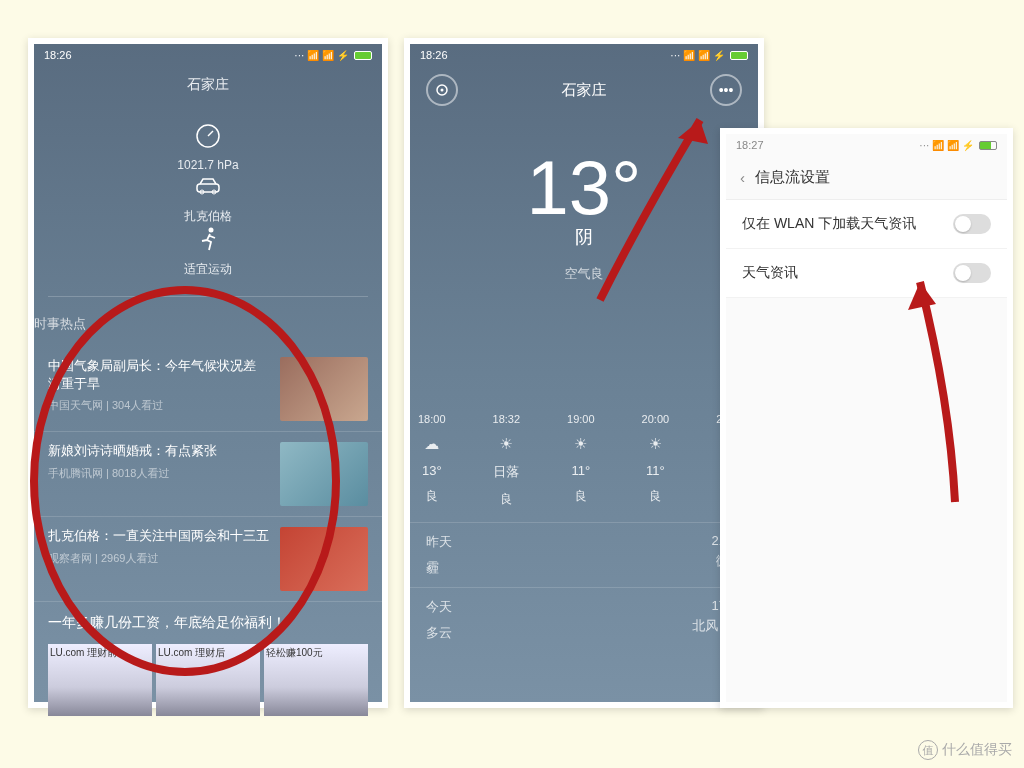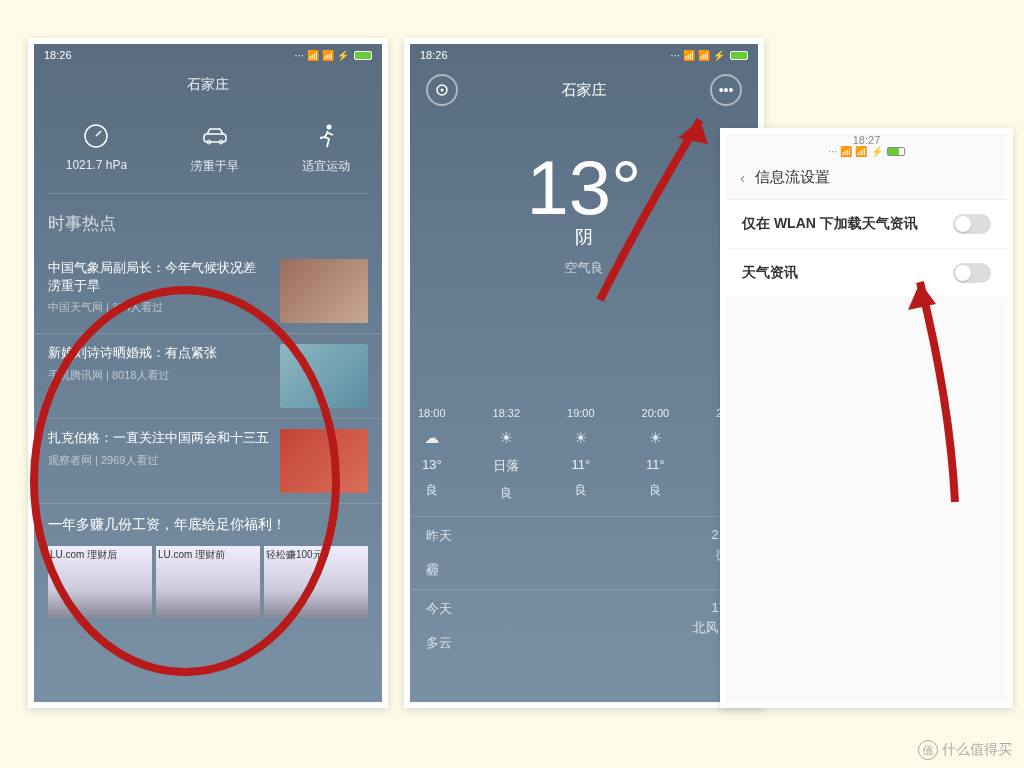--- a/index.html
+++ b/index.html
@@ -31,21 +31,21 @@
     }
     .status-bar {
       height: 22px;
       display: flex;
       justify-content: space-between;
       align-items: center;
       padding: 0 10px;
       color: #fff;
       font-size: 11px;
     }
-    .status-bar.light { color: #888; flex-direction: column; }
+    .status-bar.light { color: #888; }
     .status-right { display: flex; gap: 4px; align-items: center; font-size: 10px; }
     .battery {
       width: 18px; height: 9px;
       border: 1px solid currentColor;
       border-radius: 2px;
       position: relative;
       background: linear-gradient(to right, #6c3 70%, transparent 70%);
     }
     .battery.green { background: #6c3; }
     .city-header {
@@ -68,29 +68,30 @@
       align-items: center;
       justify-content: center;
       color: #fff;
       font-size: 14px;
     }
     .metrics-row {
       display: flex;
       justify-content: space-around;
       padding: 18px 0;
       color: #e8ecf0;
+      flex-direction: column;
     }
     .metric { text-align: center; }
     .metric-icon { height: 28px; display: flex; align-items: center; justify-content: center; margin-bottom: 8px; }
     .metric-label { font-size: 12px; }
     .divider { height: 1px; background: rgba(255,255,255,0.2); margin: 0 14px; }
     .section-title {
       color: #d8dde2;
-      font-size: 17px;
-      padding: 18px 14px 14px;
+      font-size: 13px;
+      padding: 18px 0 14px;
     }
     .news-item {
       display: flex;
       padding: 10px 14px;
       gap: 10px;
       border-bottom: 1px solid rgba(255,255,255,0.15);
     }
     .news-text { flex: 1; }
     .news-title { color: #fff; font-size: 13px; line-height: 1.35; }
     .news-meta { color: rgba(255,255,255,0.55); font-size: 11px; margin-top: 6px; }
@@ -116,21 +117,21 @@
       overflow: hidden;
     }
     .big-temp {
       text-align: center;
       color: #fff;
       font-size: 76px;
       font-weight: 200;
       margin-top: 30px;
     }
     .condition { text-align: center; color: #fff; font-size: 18px; margin-top: -6px; }
-    .aqi { text-align: center; color: rgba(255,255,255,0.7); font-size: 13px; margin-top: 10px; }
+    .aqi { text-align: center; color: rgba(255,255,255,0.7); font-size: 13px; margin-top: 16px; }
     .hourly {
       display: flex;
       justify-content: space-around;
       color: rgba(255,255,255,0.85);
       font-size: 12px;
       padding: 130px 8px 14px;
       gap: 47px;
     }
     .hour { text-align: center; }
     .hour-time { margin-bottom: 10px; font-size: 11px; }
@@ -138,41 +139,40 @@
     .hour-temp { margin-bottom: 10px; font-size: 13px; }
     .hour-aqi { font-size: 12px; }
     .daily-row {
       display: flex;
       justify-content: space-between;
       color: rgba(255,255,255,0.75);
       font-size: 13px;
       padding: 10px 16px;
       border-top: 1px solid rgba(255,255,255,0.15);
     }
-    .daily-left { display: flex; flex-direction: column; gap: 16px; }
+    .daily-left { display: flex; flex-direction: column; gap: 8px; }
     .daily-right { text-align: right; display: flex; flex-direction: column; gap: 4px; }
     .settings-header {
       display: flex;
       align-items: center;
       padding: 12px 14px;
       font-size: 15px;
       color: #333;
       border-bottom: 1px solid #eee;
     }
     .back-chevron { margin-right: 10px; color: #888; }
     .settings-item {
       display: flex;
       justify-content: space-between;
       align-items: center;
       padding: 14px 16px;
       font-size: 14px;
       color: #333;
       border-bottom: 1px solid #f2f2f2;
       background: #fff;
-      font-weight: bold;
     }
     .toggle {
       width: 38px; height: 20px;
       background: #ddd;
       border-radius: 10px;
       position: relative;
     }
     .toggle::after {
       content: '';
       position: absolute;
@@ -235,21 +235,21 @@
     </div>
     <div class="metric">
       <div class="metric-icon">
         <svg width="30" height="20" viewBox="0 0 30 20">
             <rect x="4" y="8" width="22" height="8" rx="3" fill="none" stroke="#fff" stroke-width="1.5"></rect>
             <path d="M7 8 L10 3 L20 3 L23 8" fill="none" stroke="#fff" stroke-width="1.5"></path>
             <circle cx="9" cy="16" r="2" fill="none" stroke="#fff"></circle>
             <circle cx="21" cy="16" r="2" fill="none" stroke="#fff"></circle>
           </svg>
       </div>
-      <div class="metric-label">涝重于旱</div>
+      <div class="metric-label">扎克伯格</div>
     </div>
     <div class="metric">
       <div class="metric-icon">
         <svg width="22" height="26" viewBox="0 0 22 26">
             <circle cx="14" cy="4" r="2.5" fill="#fff"></circle>
             <path d="M13 8 L10 14 L14 16 L12 24 M10 14 L5 15 M13 10 L18 12" stroke="#fff" stroke-width="1.8" fill="none"></path>
           </svg>
       </div>
       <div class="metric-label">适宜运动</div>
     </div>
@@ -274,22 +274,22 @@
   <div class="news-item">
     <div class="news-text">
       <div class="news-title">扎克伯格：一直关注中国两会和十三五</div>
       <div class="news-meta">观察者网 | 2969人看过</div>
     </div>
     <div class="news-thumb thumb3"></div>
   </div>
 
   <div style="color:#fff;font-size:14px;padding:12px 14px 6px;">一年多赚几份工资，年底给足你福利！</div>
   <div class="ad-strip">
+    <div class="ad-thumb">LU.com 理财前</div>
     <div class="ad-thumb">LU.com 理财后</div>
-    <div class="ad-thumb">LU.com 理财前</div>
     <div class="ad-thumb">轻松赚100元</div>
   </div>
 </div>
 
 <div class="phone phone-center">
   <div class="status-bar">
     <span>18:26</span>
     <span class="status-right">··· 📶 📶 ⚡<span class="battery green"></span></span>
   </div>
   <div class="top-row">

